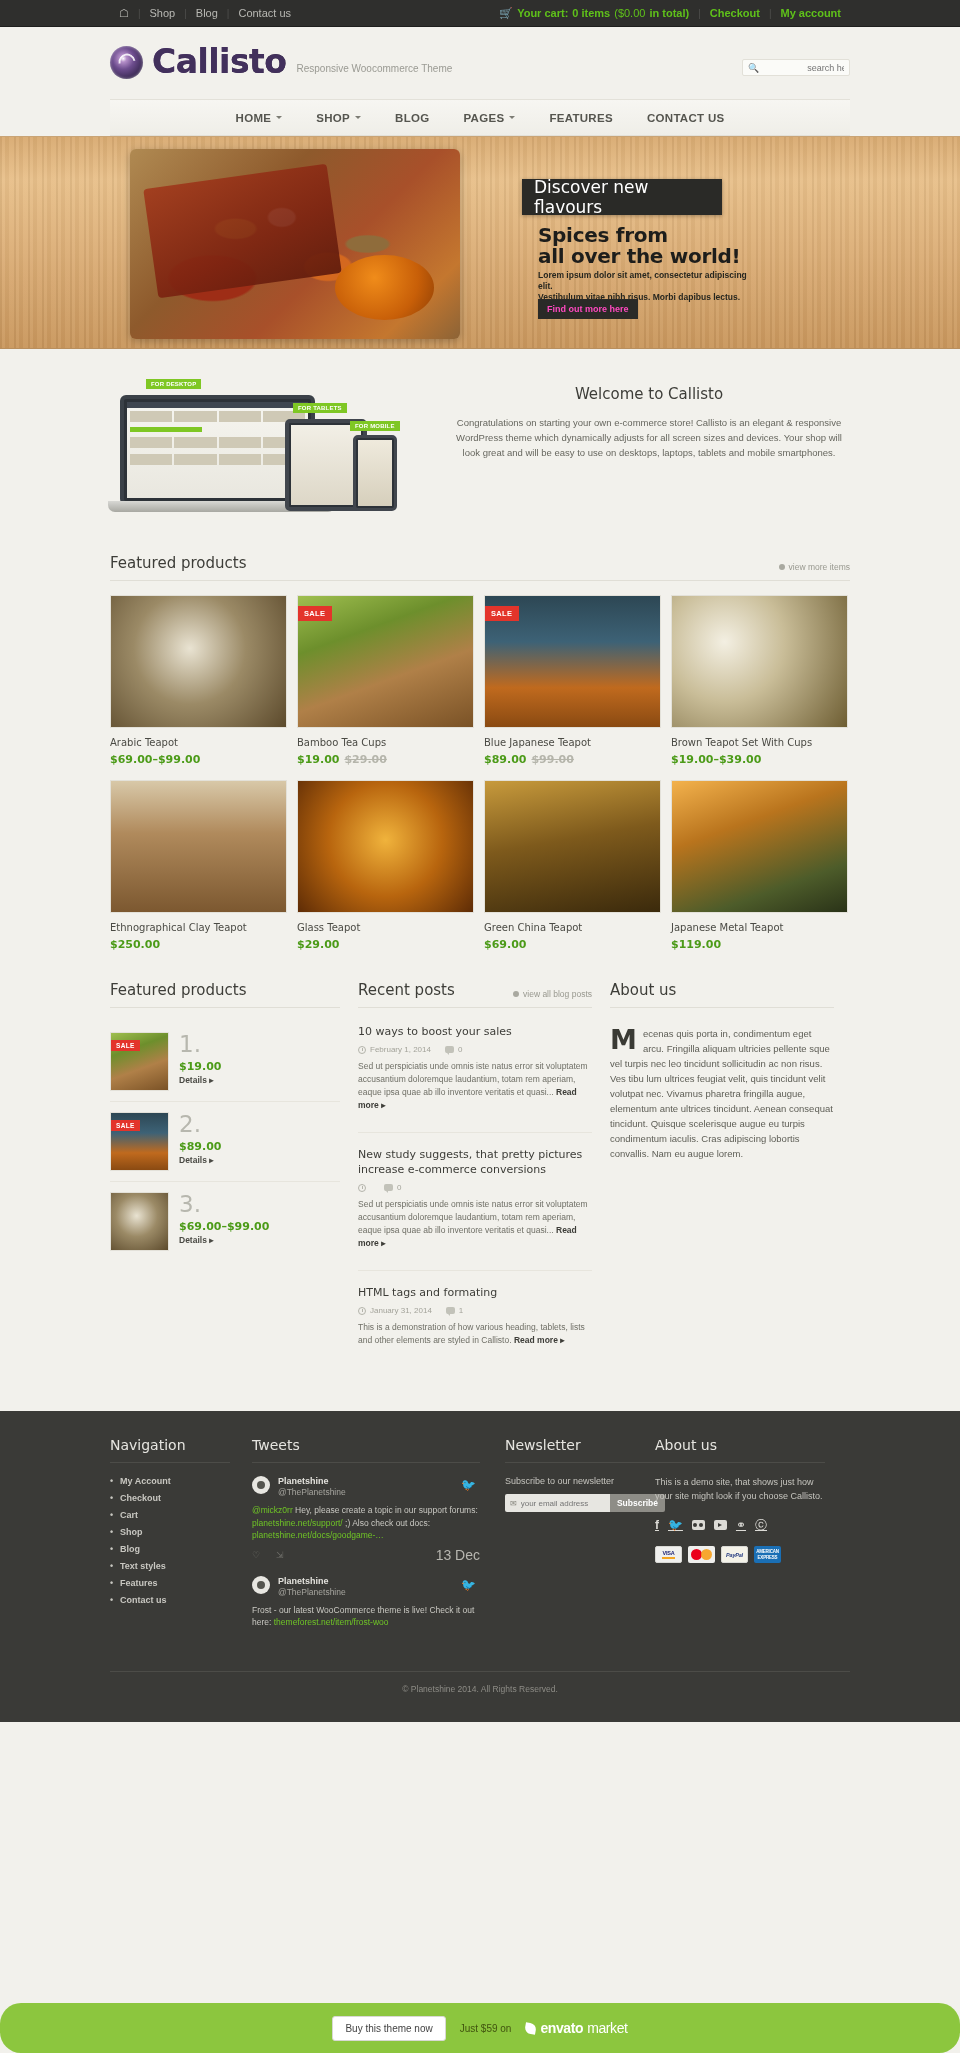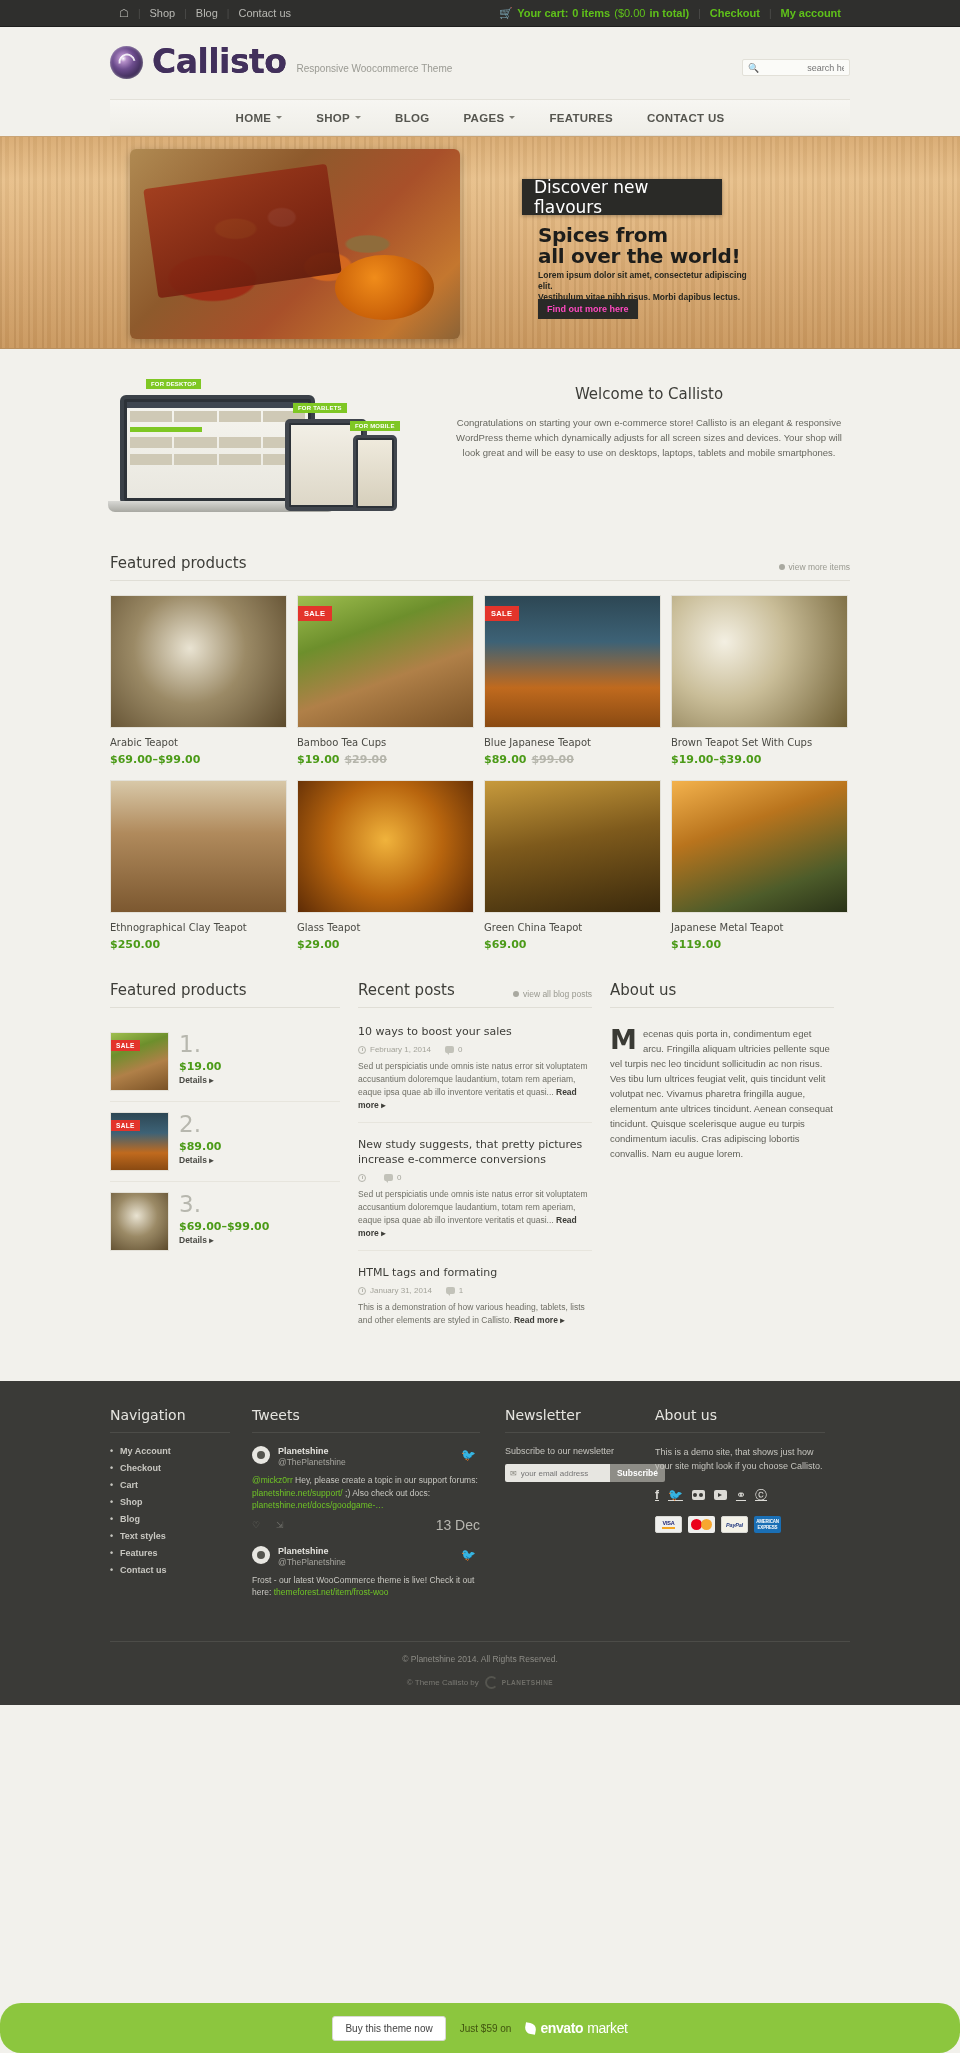--- a/index.html
+++ b/index.html
@@ -220,21 +220,21 @@
 
   .fp-item { display:flex; gap:10px; padding:10px 0; border-bottom:1px solid #e7e5dd; }
   .fp-item:last-child { border-bottom:0; }
   .fp-thumb { width:59px; height:59px; border:1px solid #e3e1d9; position:relative; overflow:hidden; flex:none; }
   .fp-thumb .sale-flag { top:7px; font-size:6.5px; padding:2px 5px; }
   .fp-body { flex:1; }
   .fp-num { font-size:23px; color:#b7b7ae; font-family:"DejaVu Sans", sans-serif; line-height:24px; }
   .fp-price { font-size:11px; color:#4c9b18; font-weight:bold; font-family:"DejaVu Sans", sans-serif; margin-top:4px; }
   .fp-details { font-size:8.5px; color:#4a4a44; font-weight:bold; margin-top:2px; text-decoration:none; display:block;}
 
-  .post { padding: 4px 0 10px; border-bottom:1px solid #e7e5dd; margin-bottom:10px; }
+  .post { padding: 4px 0 20px; border-bottom:1px solid #e7e5dd; margin-bottom:10px; }
   .post:last-child { border-bottom:0; }
   .post-title { font-size:11px; color:#3d3d38; font-family:"DejaVu Sans", sans-serif; line-height:15px; margin-bottom:6px; }
   .post-meta { display:flex; align-items:center; gap:14px; font-size:8px; color:#a3a39a; margin-bottom:6px; }
   .meta-i { display:flex; align-items:center; gap:4px; }
   .ic-circle { width:8px; height:8px; border:1px solid #b4b4ab; border-radius:50%; display:inline-block; position:relative; }
   .ic-circle::after{ content:""; position:absolute; left:3px; top:1.5px; width:1px; height:3px; background:#b4b4ab;}
   .ic-bubble { width:9px; height:7px; background:#c2c2b9; border-radius:2px; display:inline-block; position:relative;}
   .ic-bubble::after{content:"";position:absolute;left:1px;bottom:-2px;border-left:3px solid transparent;border-top:3px solid #c2c2b9;}
   .post-ex { font-size:8.5px; color:#6f6f66; line-height:13px; }
   .readmore { color:#3d3d38; font-weight:bold; text-decoration:none; }
@@ -697,27 +697,20 @@
           </span>
         <span class="pay ax">
             <span>AMERICAN EXPRESS</span>
           </span>
       </div>
     </div>
   </div>
 
   <div class="f-bottom">
     <div class="copy">© Planetshine 2014. All Rights Reserved.</div>
-    <div class="theme-by">
-      <span>© Theme Callisto by</span>
-      <span class="ps-logo">
-          <i class="ps-swirl"></i>
-          <span>PLANETSHINE</span>
-        </span>
-    </div>
   </div>
 </div>
 
 <div class="envato">
   <a class="buy-btn" href="#">Buy this theme now</a>
   <span class="just-on">Just $59 on</span>
   <span class="envato-mark">
     <i class="env-leaf"></i>
       <span>envato</span>
       <span class="env-market">market</span>

